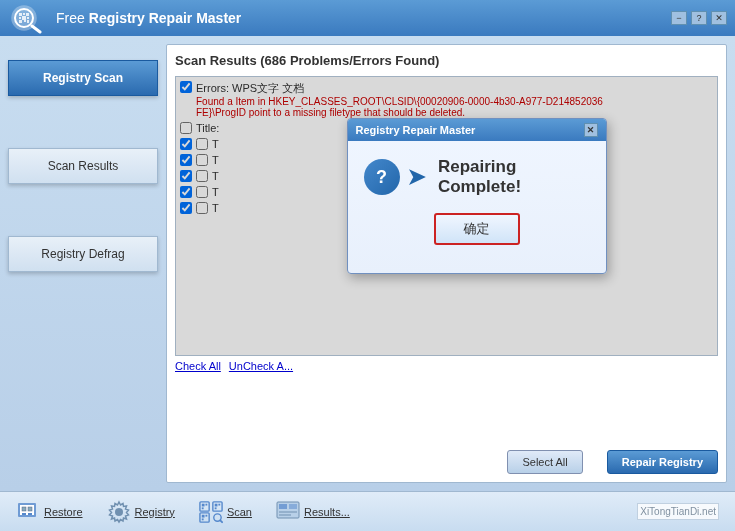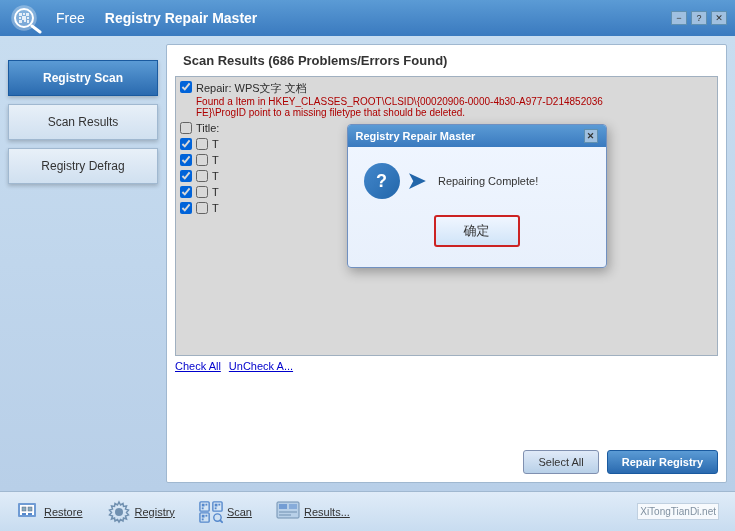--- a/index.html
+++ b/index.html
@@ -29,21 +29,21 @@
       align-items: center;
       justify-content: center;
     }
     .title-bar-text {
       font-size: 14px;
       font-weight: bold;
       flex: 1;
     }
     .title-bar-text span.free {
       font-weight: normal;
-      margin-right: 20px;
+      margin-right: 4px;
     }
     .title-bar-controls {
       display: flex;
       gap: 4px;
     }
     .title-bar-btn {
       width: 16px;
       height: 14px;
       background: #a0c0e0;
       border: 1px solid #6090b0;
@@ -82,37 +82,37 @@
       font-weight: bold;
       cursor: pointer;
       text-align: center;
       box-shadow: 0 2px 4px rgba(0,0,0,0.2);
     }
     .sidebar-btn.secondary {
       background: linear-gradient(180deg, #e8f0f8 0%, #d0e0f0 100%);
       color: #333;
       border: 1px solid #a0b8d0;
       font-weight: normal;
+      margin-top: 44px;
     }
 
     
     .content {
       flex: 1;
       background: white;
       border: 1px solid #a0b8d0;
       border-radius: 2px;
       padding: 8px;
       position: relative;
     }
     .content-title {
       font-size: 13px;
       font-weight: bold;
       color: #333;
       margin-bottom: 8px;
-      margin-left: 8px;
     }
 
     
     .results-list {
       border: 1px solid #a0b0c0;
       height: 280px;
       overflow-y: auto;
       background: white;
       padding: 4px;
       position: relative;
@@ -153,21 +153,21 @@
       cursor: pointer;
       font-size: 11px;
     }
 
     
     .action-btns {
       position: absolute;
       bottom: 8px;
       right: 8px;
       display: flex;
-      gap: 8px;
+      gap: 24px;
     }
     .action-btn {
       background: linear-gradient(180deg, #e0eaf8 0%, #b8d0e8 100%);
       border: 1px solid #8090b0;
       border-radius: 3px;
       padding: 5px 14px;
       font-size: 11px;
       cursor: pointer;
       color: #333;
     }
@@ -262,26 +262,26 @@
       display: flex;
       align-items: center;
       justify-content: center;
       color: white;
       font-size: 18px;
       font-weight: bold;
       flex-shrink: 0;
       position: relative;
     }
     .dialog-message {
-      font-size: 11px;
-      color: #333;
-      font-weight: normal;
+      font-size: 17px;
+      color: #333;
+      font-weight: bold;
     }
     .dialog-footer {
-      padding: 4px 16px 20px;
+      padding: 4px 16px 28px;
       display: flex;
       justify-content: center;
     }
     .dialog-confirm-btn {
       background: linear-gradient(180deg, #f0f6ff 0%, #d0e4f8 100%);
       border: 2px solid #cc2222;
       border-radius: 3px;
       padding: 5px 28px;
       font-size: 13px;
       cursor: pointer;
@@ -337,21 +337,21 @@
     </div>
 
     <div class="content">
       <div class="content-title">Scan Results (686 Problems/Errors Found)</div>
 
       <div class="results-list">
 
         <div class="result-item">
           <input type="checkbox" checked="" style="">
           <div class="result-item-text">
-            <div class="title-label">Repair: WPS文字 文档</div>
+            <div class="title-label">Errors: WPS文字 文档</div>
             <div class="found-text">Found a Item in HKEY_CLASSES_ROOT\CLSID\{00020906-0000-4b30-A977-D214852036<br>FE}\ProgID point to a missing filetype that should be deleted.</div>
           </div>
         </div>
 
         <div class="result-item">
           <input type="checkbox" style="">
           <div class="result-item-text">
             <div class="title-label">Title:</div>
           </div>
         </div>

